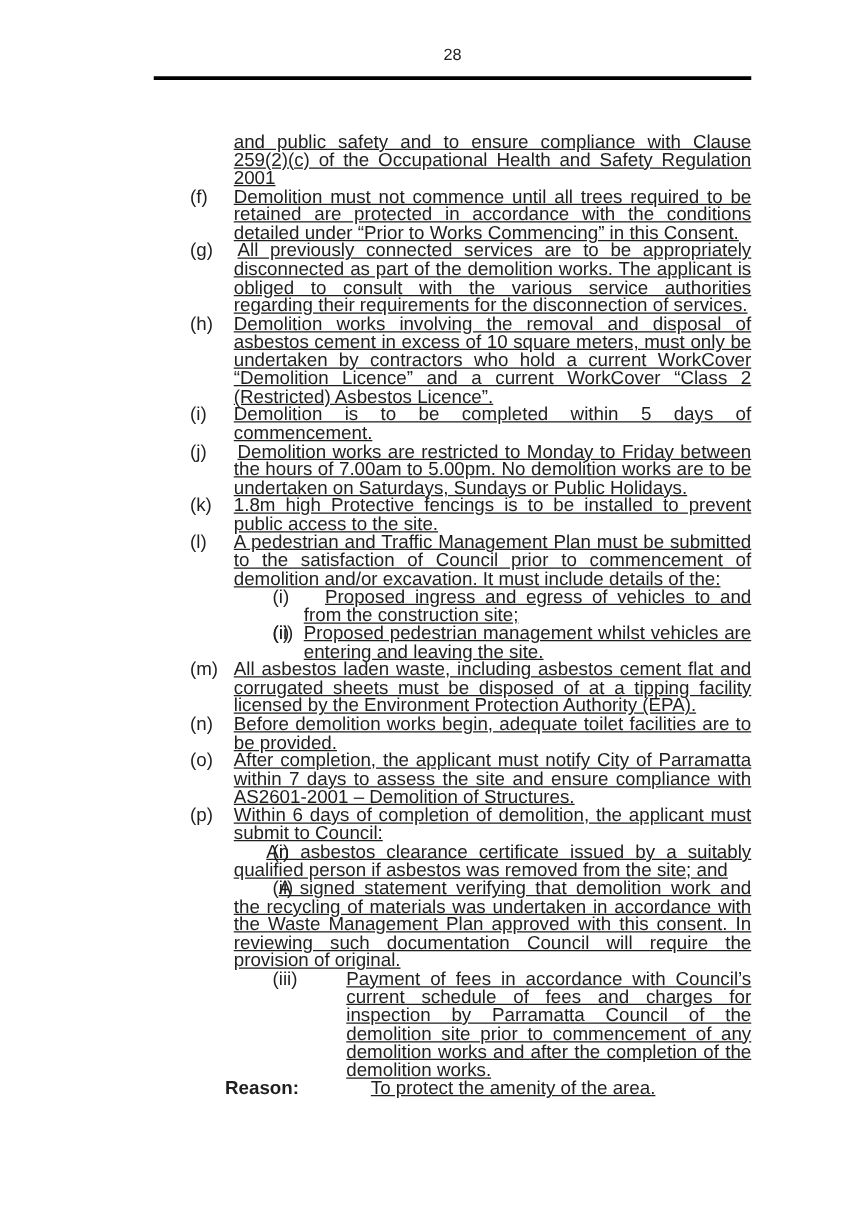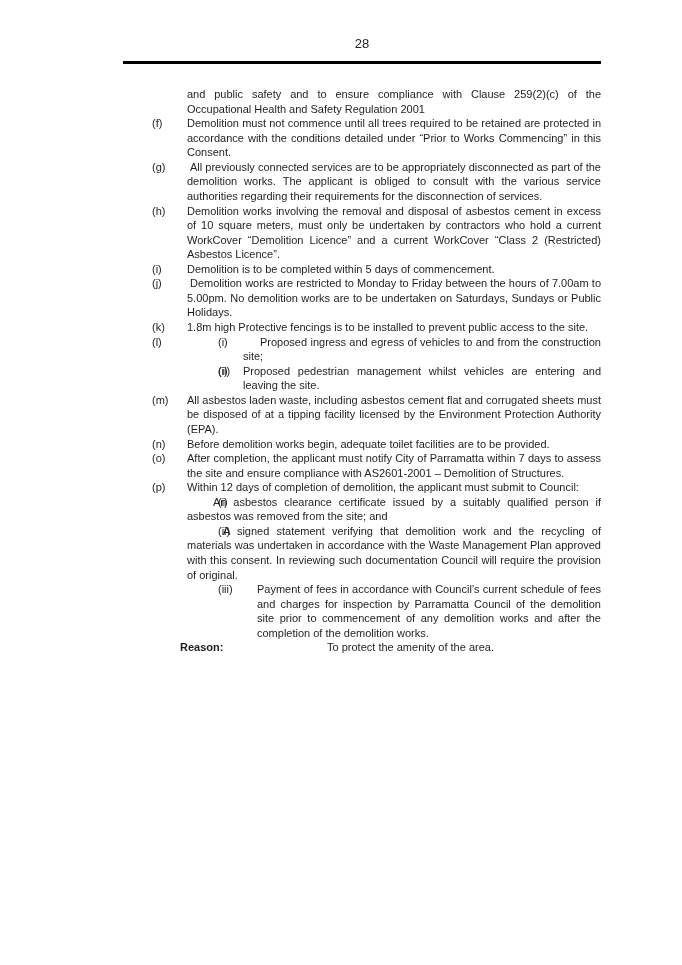--- a/index.html
+++ b/index.html
@@ -24,47 +24,48 @@
   .header-rule {
     position: absolute;
     top: 61px;
     left: 123px;
     width: 478px;
     height: 3px;
     background: #000000;
   }
   .content {
     position: absolute;
-    top: 87px;
+    top: 107px;
     left: 152px;
     width: 449px;
-    font-size: 11px;
+    font-size: 15px;
     line-height: 14.56px;
     text-align: justify;
+    text-decoration: underline;
   }
   .intro { margin-left: 35px; }
   .item { position: relative; }
   .lbl {
     position: absolute;
     left: 0;
     top: 0;
     text-align: left;
   }
   .txt { margin-left: 35px; }
   .lead3 { text-indent: 3px; }
   .subitem { position: relative; }
   .lbl2 {
     position: absolute;
     left: 31px;
     top: 0;
     text-align: left;
   }
   .stxt-l  { margin-left: 56px; }
   .stxt-p12 { }
-  .stxt-p3 { margin-left: 70px; }
+  .stxt-p3 { margin-left: 90px; }
   .tab17 { text-indent: 17px; }
   .tab26 { text-indent: 26px; }
   .tab36 { text-indent: 36px; }
   .reason-row { position: relative; }
   .reason-lbl {
     position: absolute;
     left: 0;
     top: 0;
     font-weight: bold;
     margin-left: 28px;
@@ -109,20 +110,21 @@
     </div>
 
     <div class="item">
       <span class="lbl">(k)</span>
       <div class="txt">1.8m high Protective fencings is to be installed to prevent public access to the site.</div>
     </div>
 
     <div class="item">
       <span class="lbl">(l)</span>
       <div class="txt">
+        <div>A pedestrian and Traffic Management Plan must be submitted to the satisfaction of Council prior to commencement of demolition and/or excavation. It must include details of the:</div>
         <div>
           <div class="subitem">
             <span class="lbl2">(i)</span>
             <div class="stxt-l tab17">Proposed ingress and egress of vehicles to and from the construction site;</div>
           </div>
           <div class="subitem">
             <span class="lbl2">(i)</span>
           </div>
           <div class="subitem">
             <span class="lbl2">(ii)</span>
@@ -143,21 +145,21 @@
     </div>
 
     <div class="item">
       <span class="lbl">(o)</span>
       <div class="txt">After completion, the applicant must notify City of Parramatta within 7 days to assess the site and ensure compliance with AS2601-2001 – Demolition of Structures.</div>
     </div>
 
     <div class="item">
       <span class="lbl">(p)</span>
       <div class="txt">
-        <div>Within 12 days of completion of demolition, the applicant must submit to Council:</div>
+        <div>Within 6 days of completion of demolition, the applicant must submit to Council:</div>
         <div>
           <div class="subitem">
             <span class="lbl2">(i)</span>
             <div class="stxt-p12 tab26">An asbestos clearance certificate issued by a suitably qualified person if asbestos was removed from the site; and</div>
           </div>
           <div class="subitem">
             <span class="lbl2">(ii)</span>
             <div class="stxt-p12 tab36">A signed statement verifying that demolition work and the recycling of materials was undertaken in accordance with the Waste Management Plan approved with this consent. In reviewing such documentation Council will require the provision of original.</div>
           </div>
           <div class="subitem">

